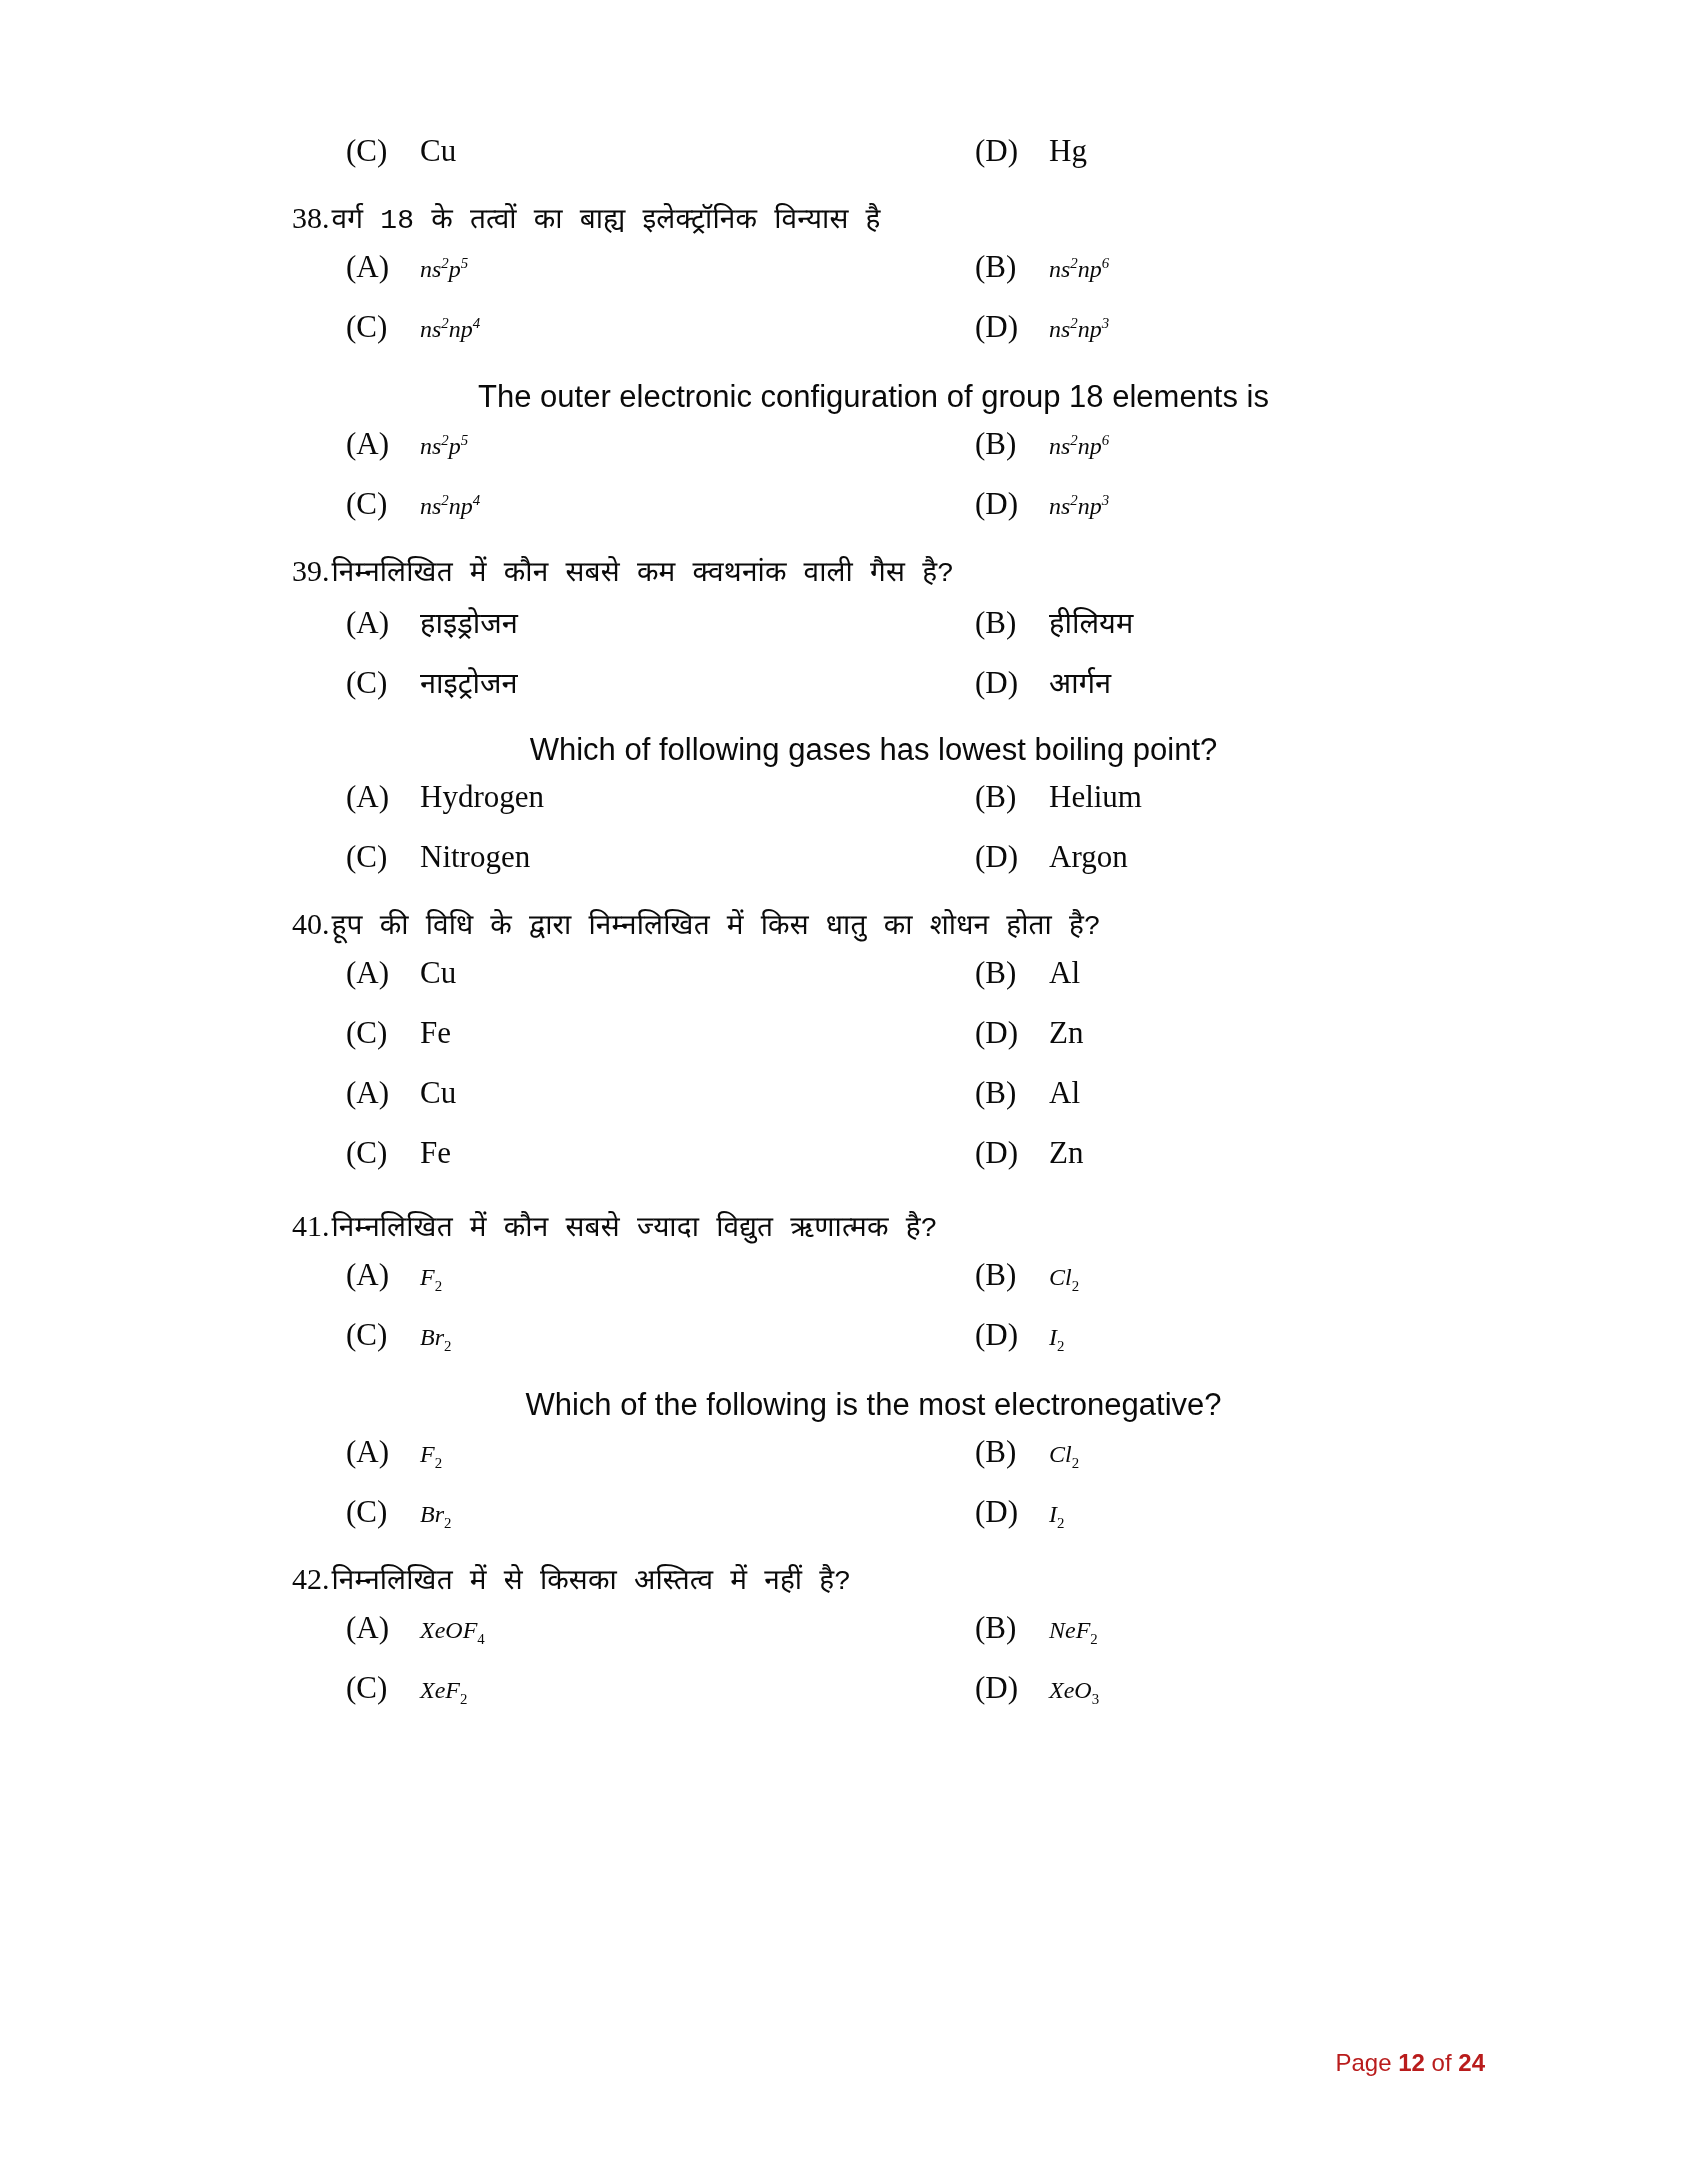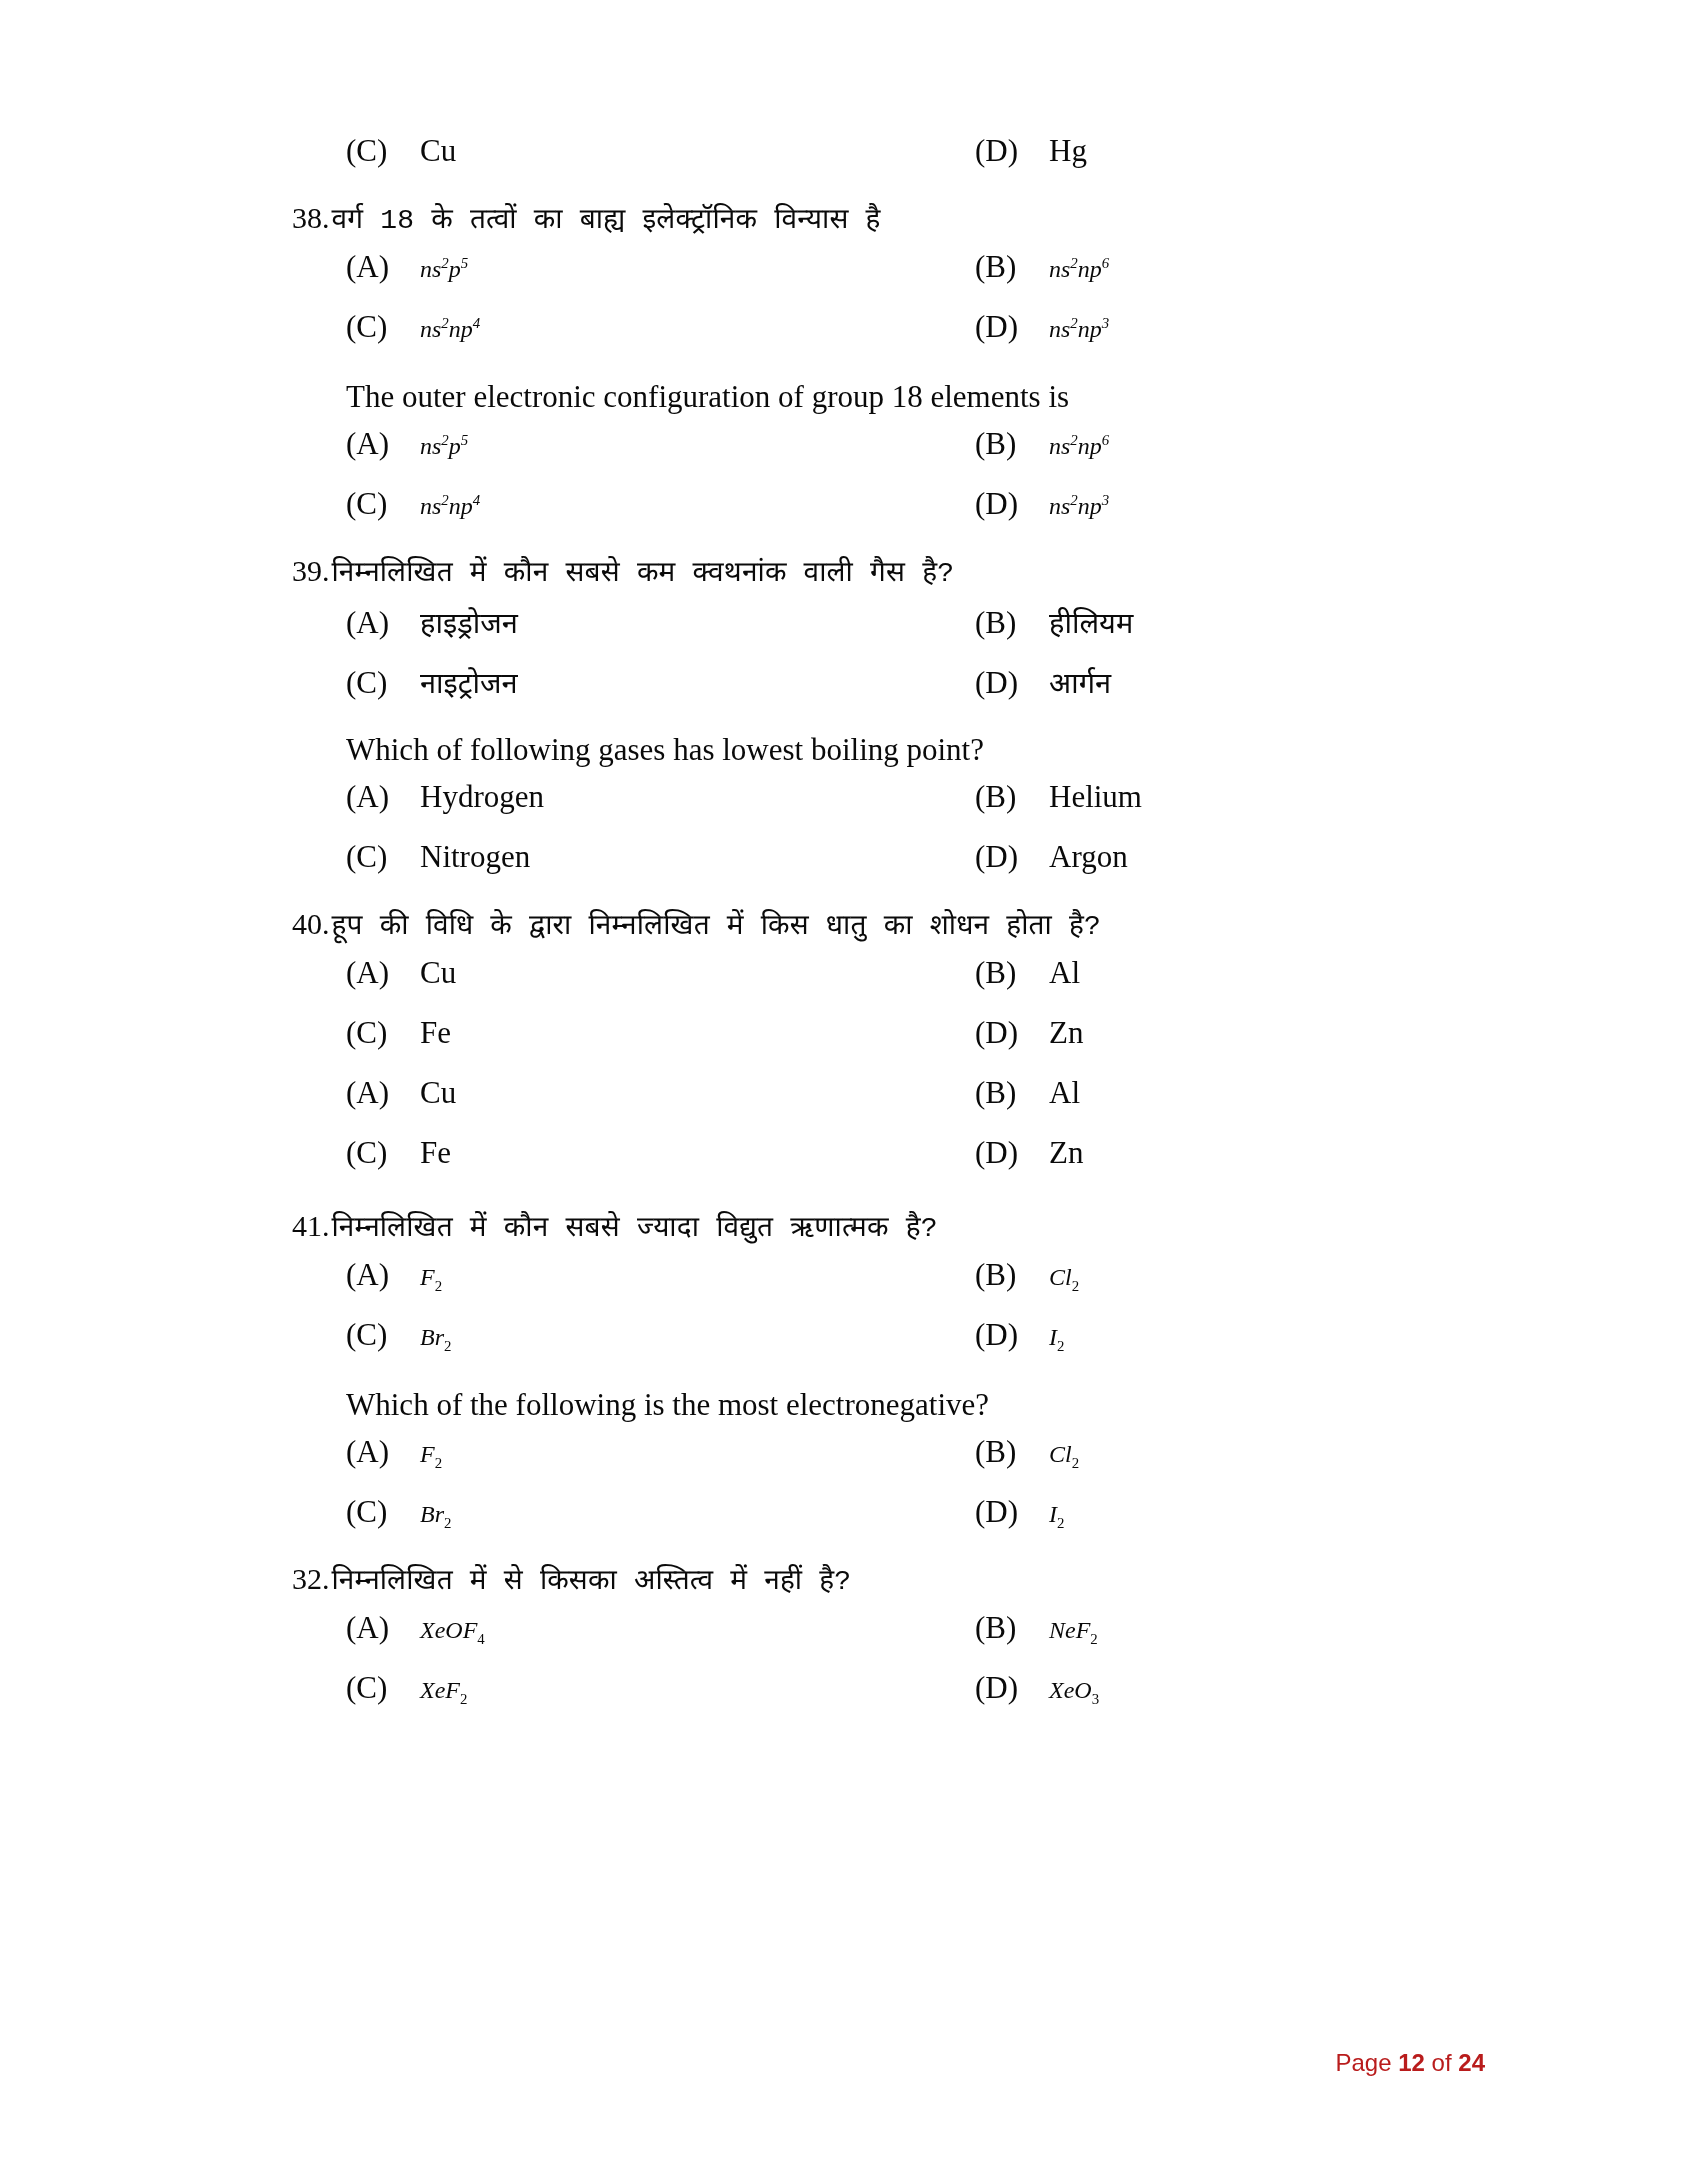--- a/index.html
+++ b/index.html
@@ -48,27 +48,28 @@
     padding-right: 2px;
   }
   .qtext-hi {
     font-family: Liberation Mono, monospace;
     font-size: 28px;
     letter-spacing: 0.2px;
   }
 
   
   .stem-en {
-    font-family: Liberation Serif, serif;
+    font-family: Liberation Sans, sans-serif;
     font-size: 31px;
     line-height: 1.0;
     margin-top: 26px;
     margin-bottom: 6px;
     padding-left: 54px;
     white-space: nowrap;
+    text-align: center;
   }
 
   
   .optrow {
     position: relative;
     height: 46px;
     margin-top: 14px;
   }
   .opt {
     position: absolute;
@@ -351,21 +352,21 @@
         </div>
         <div class="opt right">
           <span class="optlabel">(D)</span>
           <span class="optval sci"><span>I</span><sub>2</sub></span>
         </div>
       </div>
     </div>
 
     <div class="qblock">
       <div class="qline">
-        <span class="qnum">32.</span>
+        <span class="qnum">42.</span>
         <span class="qtext-hi">निम्नलिखित में से किसका अस्तित्व में नहीं है?</span>
       </div>
 
       <div class="optrow">
         <div class="opt left">
           <span class="optlabel">(A)</span>
           <span class="optval sci"><span>XeOF</span><sub>4</sub></span>
         </div>
         <div class="opt right">
           <span class="optlabel">(B)</span>

